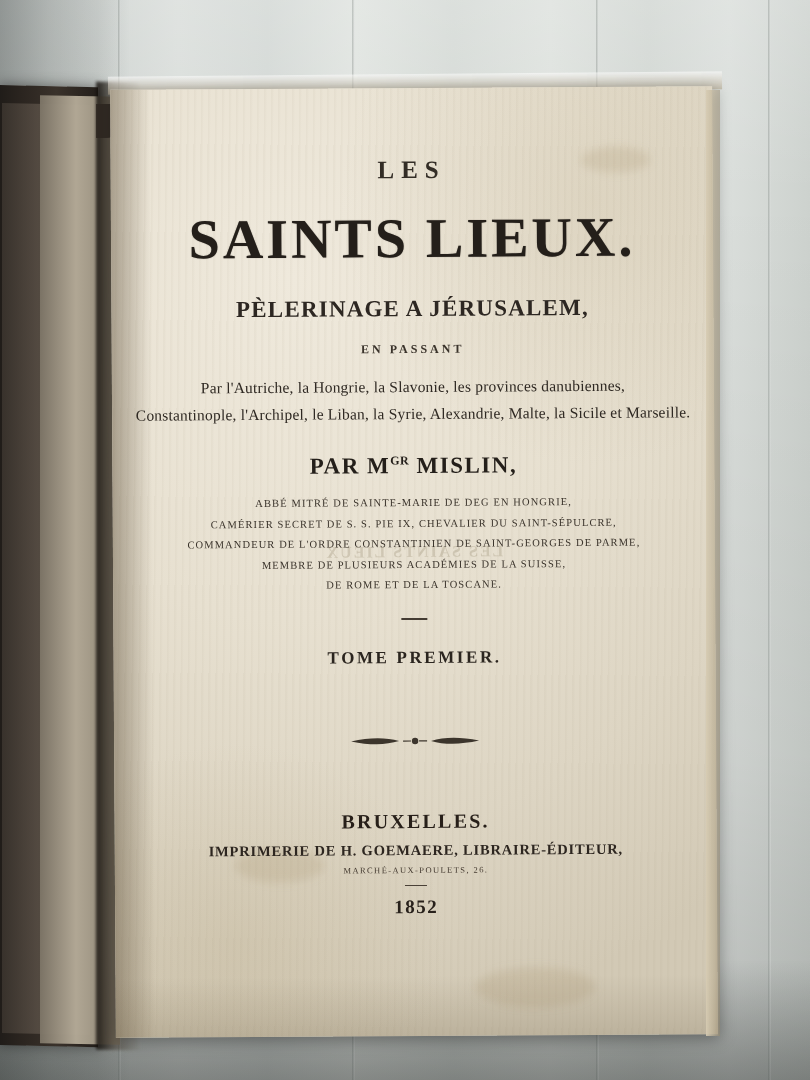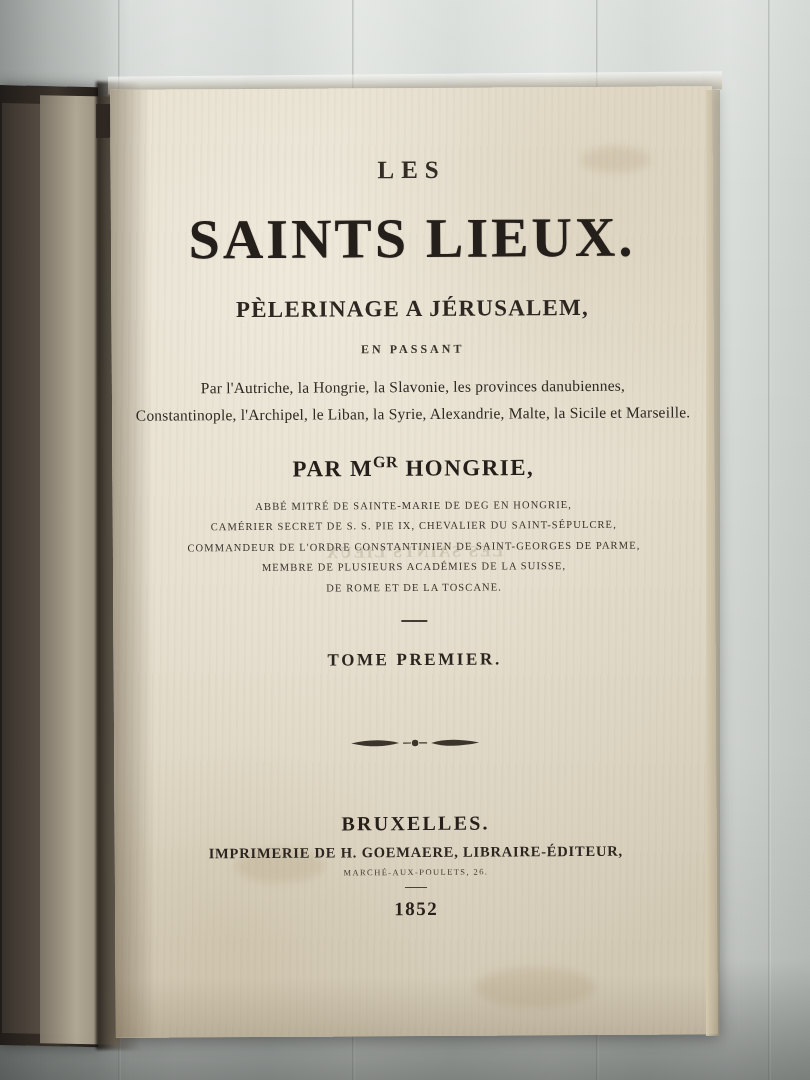--- a/index.html
+++ b/index.html
@@ -194,21 +194,21 @@
     color: #2f2923;
   }
   .t-author {
     margin-top: 26px;
     font-size: 23px;
     letter-spacing: 1.5px;
     font-weight: 700;
     color: #241f1a;
   }
   .t-author sup {
-    font-size: 16px;
+    font-size: 12px;
     letter-spacing: 0.5px;
   }
   .t-titles {
     margin-top: 14px;
     font-size: 10.5px;
     letter-spacing: 1.1px;
     line-height: 1.95;
     color: #3a332b;
   }
   .rule-short {
@@ -333,21 +333,21 @@
       <div class="t-main">SAINTS LIEUX.</div>
       <div class="t-sub1">PÈLERINAGE A JÉRUSALEM,</div>
       <div class="t-enpassant">EN PASSANT</div>
 
       <div class="t-route">
         <div>Par l'Autriche, la Hongrie, la Slavonie, les provinces danubiennes,</div>
         <div>Constantinople, l'Archipel, le Liban, la Syrie, Alexandrie, Malte, la Sicile et Marseille.</div>
       </div>
 
       <div class="t-author">
-        <span>PAR M</span><sup>GR</sup><span> HONGRIE,</span>
+        <span>PAR M</span><sup>GR</sup><span> MISLIN,</span>
       </div>
 
       <div class="t-titles">
         <div>ABBÉ MITRÉ DE SAINTE-MARIE DE DEG EN HONGRIE,</div>
         <div>CAMÉRIER SECRET DE S. S. PIE IX, CHEVALIER DU SAINT-SÉPULCRE,</div>
         <div>COMMANDEUR DE L'ORDRE CONSTANTINIEN DE SAINT-GEORGES DE PARME,</div>
         <div>MEMBRE DE PLUSIEURS ACADÉMIES DE LA SUISSE,</div>
         <div>DE ROME ET DE LA TOSCANE.</div>
       </div>
 

